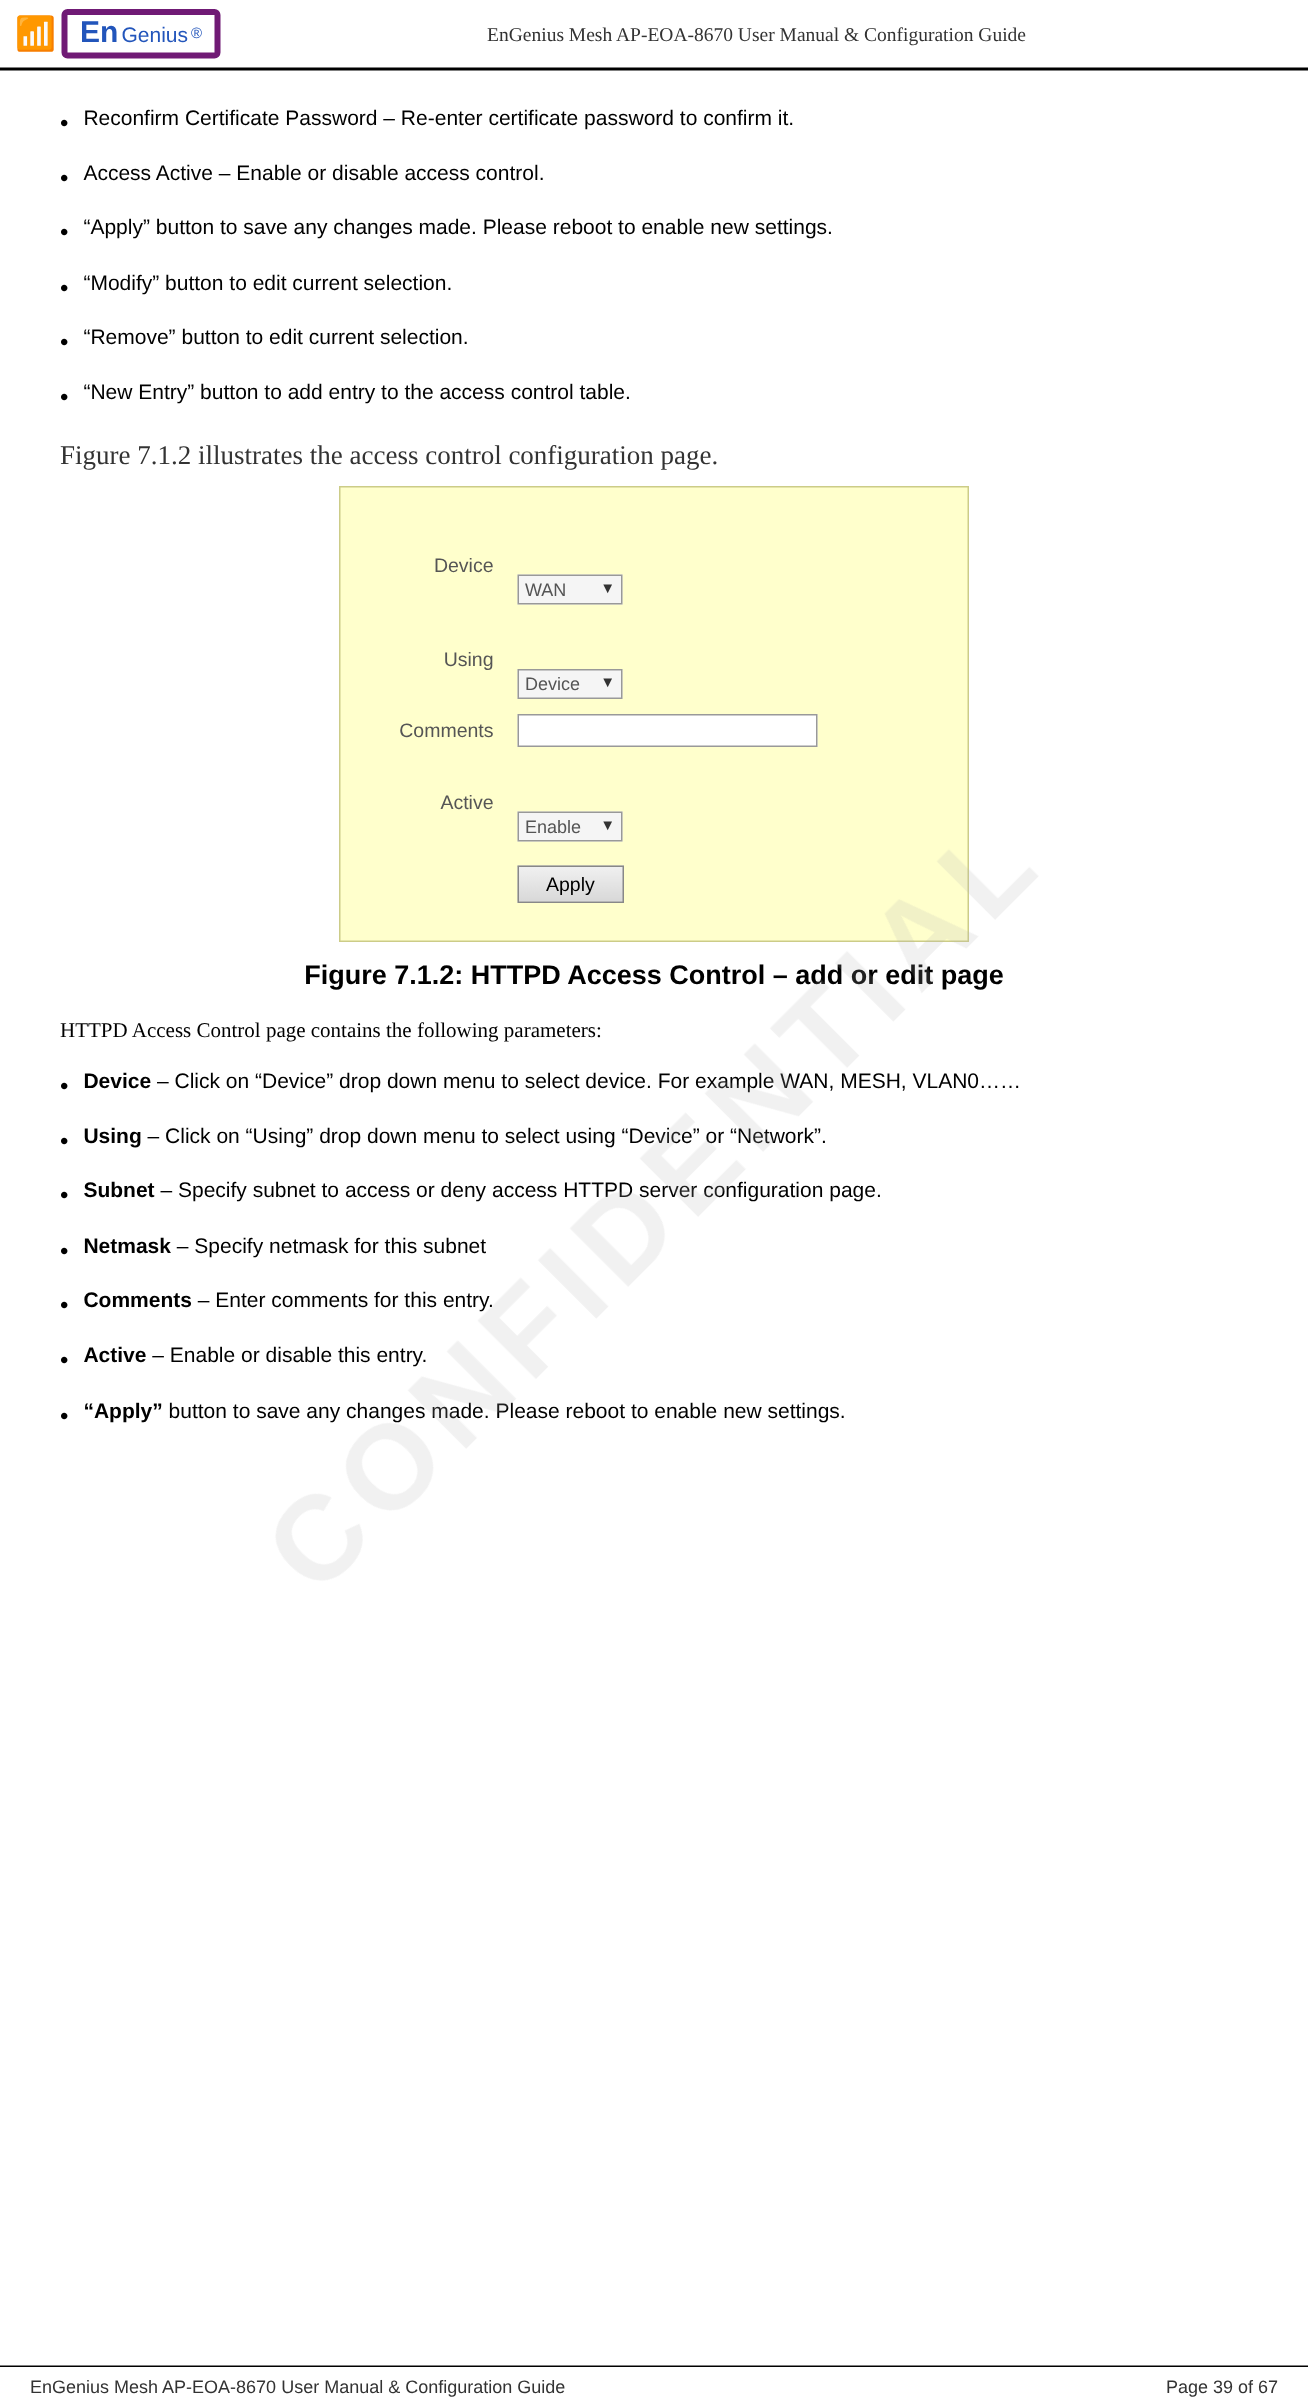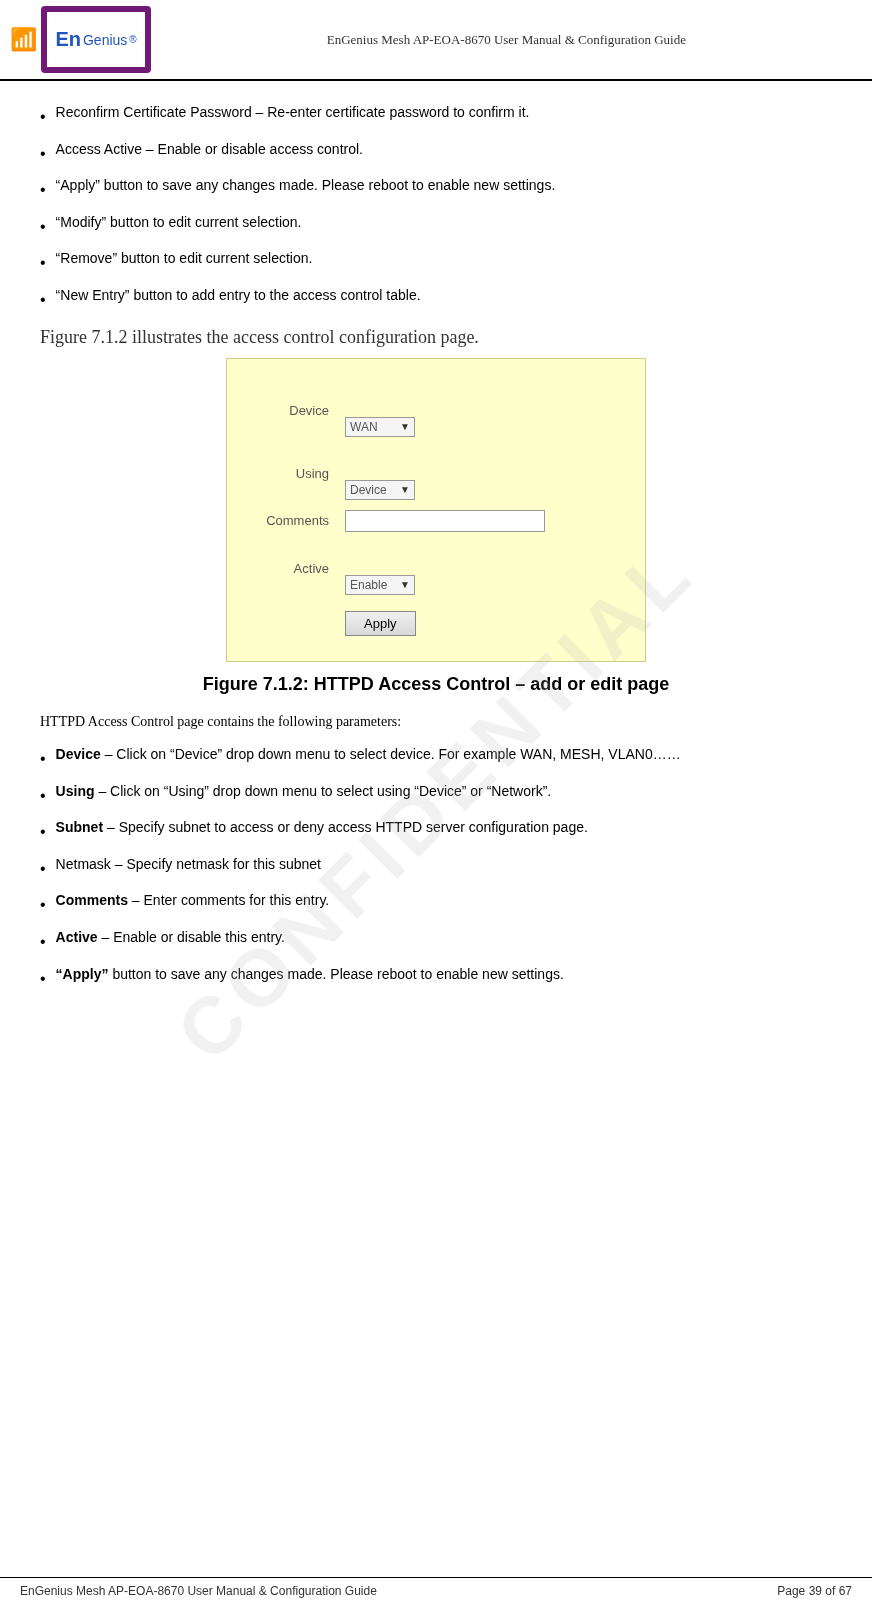--- a/index.html
+++ b/index.html
@@ -191,21 +191,21 @@
     }
   </style>
 </head>
 <body>
 
 <div class="watermark">CONFIDENTIAL</div>
 
 <div class="header">
   <div class="engenius-logo">
     <span class="wifi-icon">📶</span>
-    <div style="border:6px solid #701a75; border-radius:4px; padding:16px 8px; display:flex; align-items:center; gap:2px;">
+    <div style="border:4px solid #701a75; border-radius:4px; padding:1px 8px; display:flex; align-items:center; gap:2px;">
       <span class="logo-text-en">En</span>
         <span class="logo-text-genius">Genius</span>
         <span style="color:#2255bb; font-size:10px; vertical-align:super;">®</span>
     </div>
   </div>
   <div class="header-title">EnGenius Mesh AP-EOA-8670 User Manual &amp; Configuration Guide</div>
 </div>
 
 <div class="content">
 
@@ -323,21 +323,21 @@
     </li>
     <li>
       <span class="bullet-dot">•</span>
       <span class="bullet-text">
         <span class="bold-term" style="font-weight:bold;">Subnet</span><span> – Specify subnet to access or deny access HTTPD server configuration page.</span>
       </span>
     </li>
     <li>
       <span class="bullet-dot">•</span>
       <span class="bullet-text">
-        <span class="bold-term" style="font-weight:normal;margin-top:12px;">Netmask</span><span> – Specify netmask for this subnet</span>
+        <span class="bold-term" style="font-weight:bold;margin-top:12px;">Netmask</span><span> – Specify netmask for this subnet</span>
       </span>
     </li>
     <li>
       <span class="bullet-dot">•</span>
       <span class="bullet-text">
         <span class="bold-term" style="font-weight:bold;">Comments</span><span> – Enter comments for this entry.</span>
       </span>
     </li>
     <li>
       <span class="bullet-dot">•</span>

